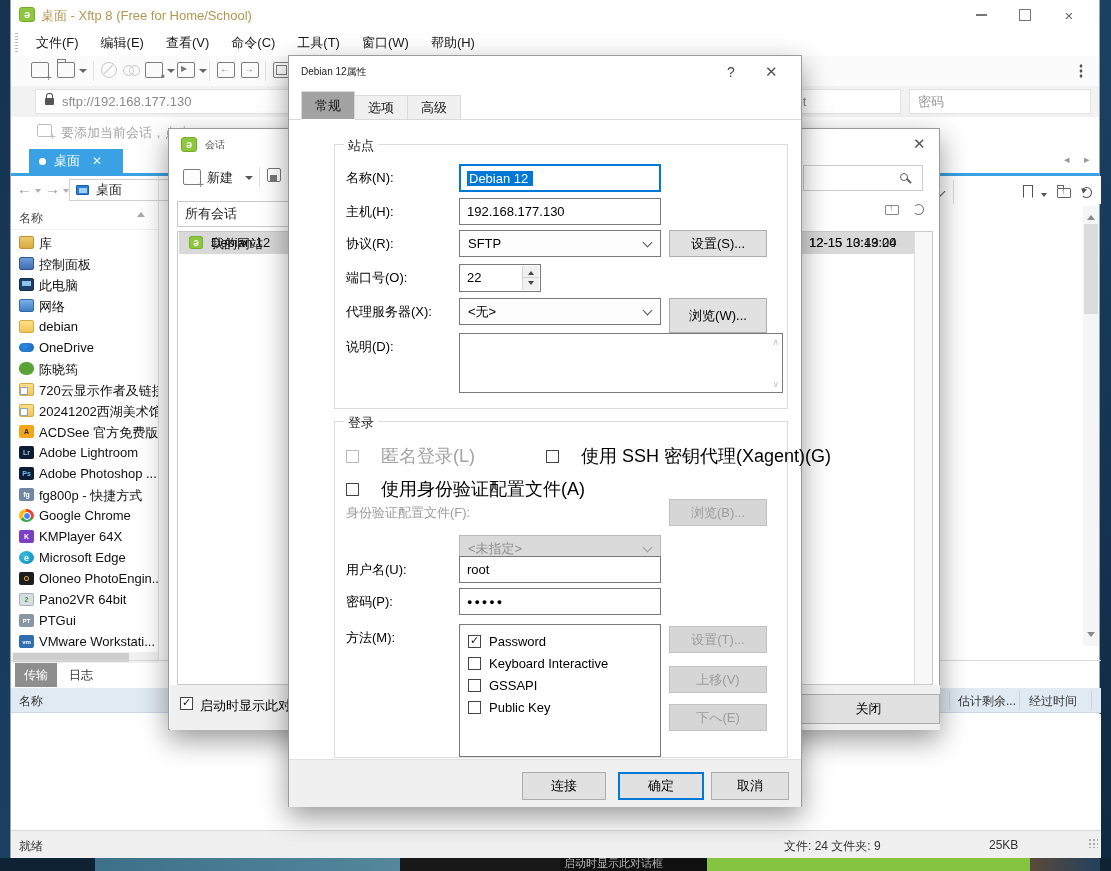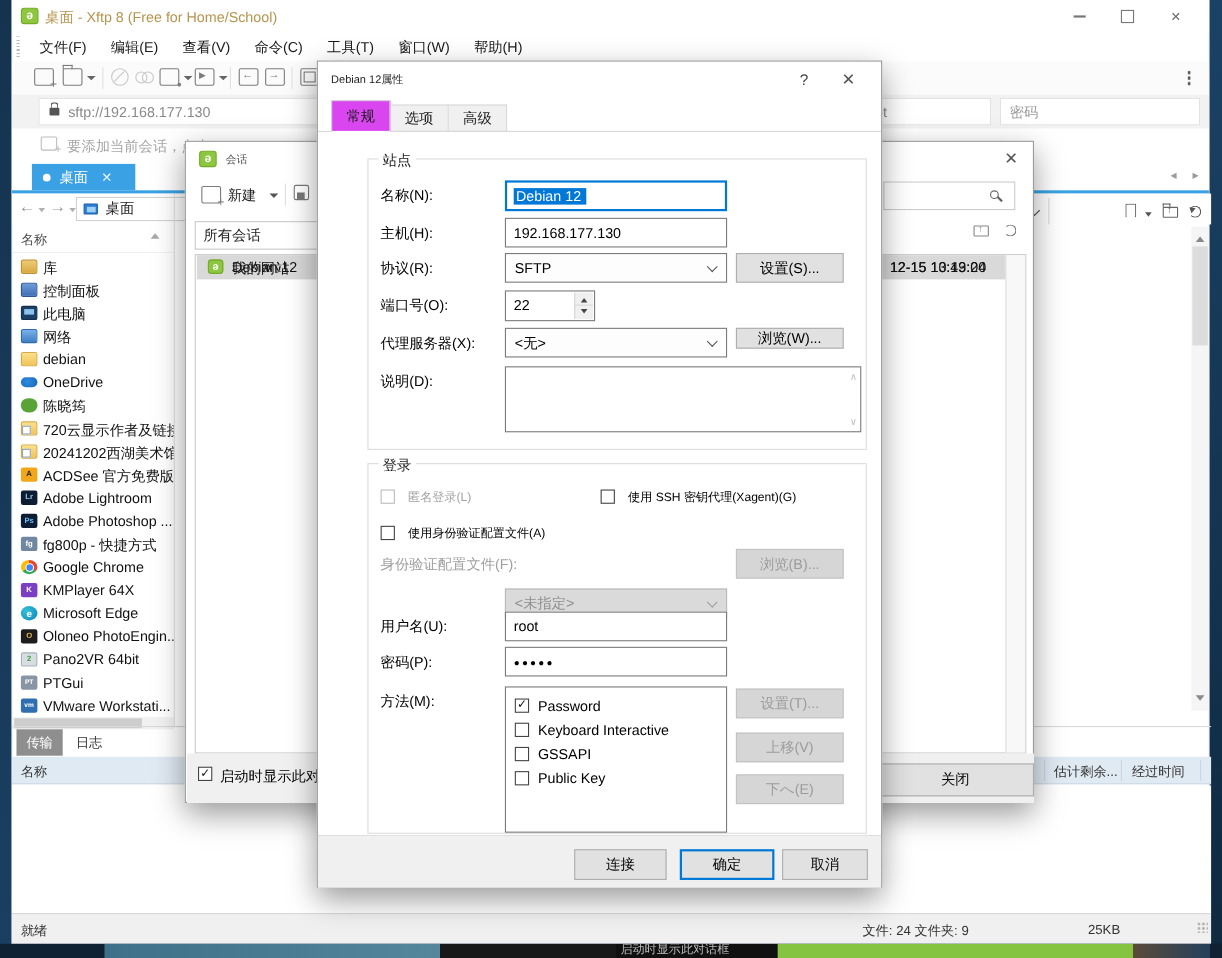--- a/index.html
+++ b/index.html
@@ -150,21 +150,21 @@
   .cb.checked::after{content:"✓";position:absolute;left:1px;top:-2px;font-size:11px;color:#111;}
   .cb.disabled{border-color:#bcbcbc;}
   .btn{position:absolute;background:#e1e1e1;border:1px solid #adadad;font-size:13px;color:#000;display:flex;align-items:center;justify-content:center;}
   .btn.default{border:2px solid #0078d7;}
   .btn.disabled{background:#d6d6d6;border-color:#c2c2c2;color:#9c9c9c;}
   
   .pd-help{position:absolute;left:438px;top:8px;font-size:14px;color:#444;}
   .pd-tabs{position:absolute;left:12px;top:35px;display:flex;align-items:flex-end;height:29px;}
   .pd-tab{height:25px;padding:0 13px;display:flex;align-items:center;font-size:13px;color:#1a1a1a;background:#f0f0f0;border:1px solid #d9d9d9;border-left:none;}
   .pd-tab:nth-of-type(1){border-left:1px solid #d9d9d9;}
-  .pd-tab.active{height:29px;background:#d946ef;border-bottom:1px solid #fff;position:relative;z-index:2;}
+  .pd-tab.active{height:29px;background:#a3a3a3;border-bottom:1px solid #fff;position:relative;z-index:2;}
   .pd-tabline{position:absolute;left:0;top:63px;width:100%;height:1px;background:#d9d9d9;}
   .group{position:absolute;border:1px solid #dcdcdc;}
   .legend{position:absolute;background:#fff;font-size:13px;color:#1a1a1a;padding:0 4px;z-index:2;}
   .flabel2{position:absolute;left:57px;height:27px;display:flex;align-items:center;font-size:13px;color:#000;white-space:nowrap;}
   .flabel2.dis{color:#9e9e9e;}
   .tbx{position:absolute;background:#fff;border:1px solid #7a7a7a;font-size:13px;color:#000;display:flex;align-items:center;padding:4px 7px;}
   .tbx.focus{border:2px solid #0078d7;padding:0 6px;}
   .selspan{background:#0078d7;color:#fff;padding:0 5px 0 2px;}
   .combo{position:absolute;background:#fdfdfd;border:1px solid #7a7a7a;font-size:13px;color:#000;display:flex;align-items:center;padding:0 8px;}
   .combo .chev{position:absolute;right:9px;top:8px;width:7px;height:7px;border-right:1.6px solid #555;border-bottom:1.6px solid #555;transform:rotate(45deg);}
@@ -173,21 +173,21 @@
   .spin{position:absolute;background:#fff;border:1px solid #7a7a7a;}
   .spin .val{position:absolute;left:7px;top:5px;font-size:13px;}
   .spinbtns{position:absolute;right:1px;top:1px;width:17px;height:24px;}
   .spinbtn{position:absolute;left:0;width:17px;height:12px;background:#f0f0f0;border-left:1px solid #d5d5d5;display:flex;align-items:center;justify-content:center;}
   .spinbtn.up{top:0;border-bottom:1px solid #d5d5d5;}
   .spinbtn.dn{top:12px;}
   .tri-up{width:0;height:0;border:3px solid transparent;border-bottom:4px solid #444;}
   .tri-dn{width:0;height:0;border:3px solid transparent;border-top:4px solid #444;}
   .txa{position:absolute;background:#fff;border:1px solid #7a7a7a;}
   .txa .sa{position:absolute;right:3px;font-size:9px;color:#c0c0c0;}
-  .cbrow{position:absolute;display:flex;align-items:center;gap:12px;font-size:11px;color:#000;white-space:nowrap;}
+  .cbrow{position:absolute;display:flex;align-items:center;gap:22px;font-size:18px;color:#000;white-space:nowrap;}
   .cbrow.dis{color:#a2a2a2;}
   .mlist{position:absolute;background:#fff;border:1px solid #7a7a7a;}
   .mrow{position:relative;height:22px;margin-top:0;}
   .mrow .cb{position:absolute;left:8px;top:4px;}
   .mrow .mlabel{position:absolute;left:29px;top:3px;font-size:13px;color:#000;white-space:nowrap;}
   .pd-sep{position:absolute;left:0;top:703px;width:100%;height:1px;background:#e0e0e0;}
   .pd-bottom{position:absolute;left:0;top:704px;width:100%;height:47px;background:#f0f0f0;}
   
   .dstrip{position:absolute;left:0;top:858px;width:1111px;height:13px;background:#0e2233;overflow:hidden;}
   .dstrip .blk{position:absolute;top:0;height:13px;}
@@ -536,21 +536,21 @@
             <i class="tri-dn"></i>
           </span>
       </span>
     </div>
 
     <div class="flabel2" style="top:242px;">代理服务器(X):</div>
     <div class="combo" style="left:170px;top:242px;width:202px;height:27px;">
       <span>&lt;无&gt;</span>
       <i class="chev"></i>
     </div>
-    <div class="btn" style="left:380px;top:242px;width:98px;height:19px;align-items:center;">
+    <div class="btn" style="left:380px;top:242px;width:98px;height:35px;align-items:center;">
         <span>浏览(W)...</span>
       </div>
 
     <div class="flabel2" style="top:277px;">说明(D):</div>
     <div class="txa" style="left:170px;top:277px;width:324px;height:60px;">
       <span class="sa" style="top:3px;">∧</span>
       <span class="sa" style="bottom:3px;">∨</span>
     </div>
 
     <div class="group" style="left:45px;top:365px;width:454px;height:337px;"></div>

